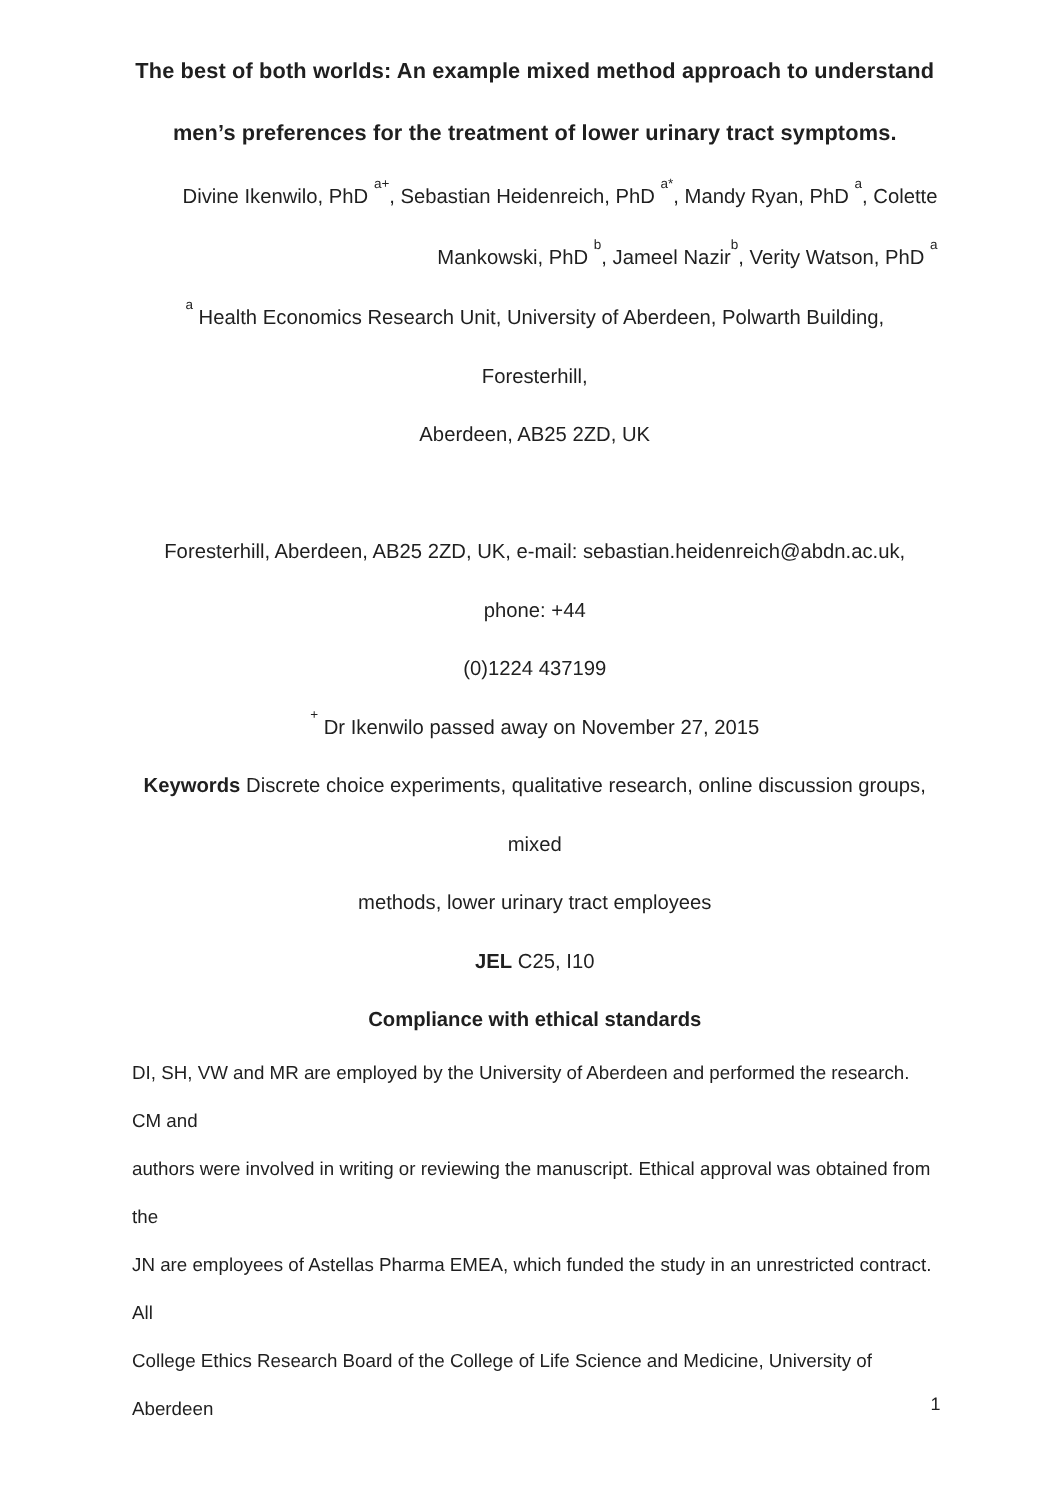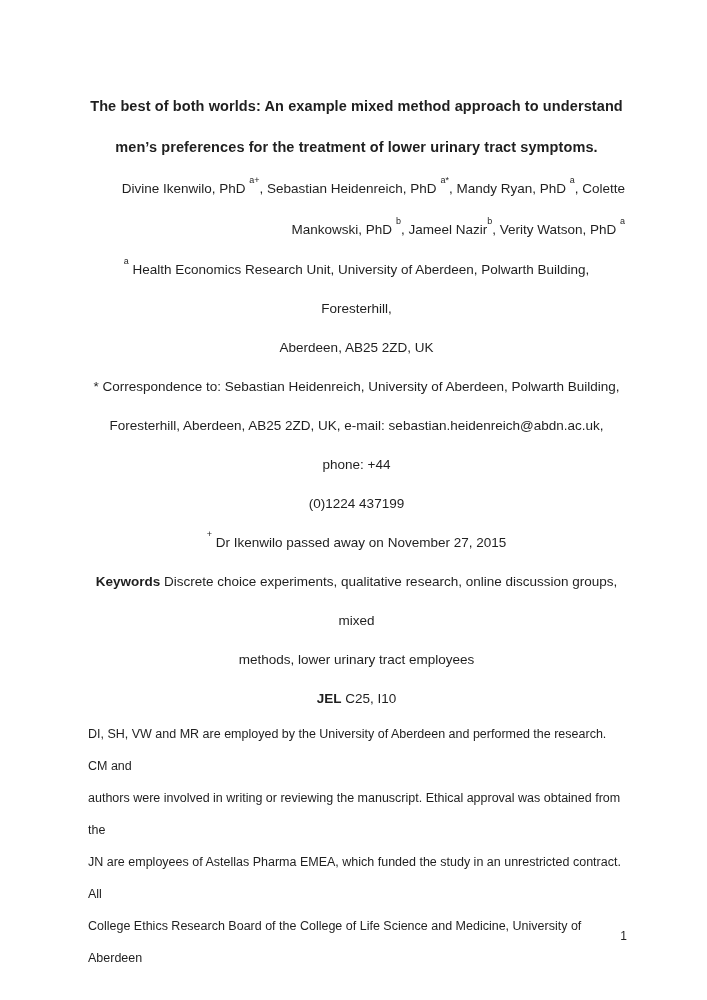--- a/index.html
+++ b/index.html
@@ -12,21 +12,21 @@
     height: 1000px;
     font-family: "Liberation Sans", sans-serif;
     color: #1f1f1f;
     position: relative;
     overflow: hidden;
   }
   .page {
     box-sizing: border-box;
     width: 707px;
     height: 1000px;
-    padding: 86px 82px 0 88px;
+    padding: 28px 82px 0 88px;
     background: #ffffff;
     position: relative;
   }
   .title {
     font-size: 14.5px;
     font-weight: bold;
     text-align: center;
     line-height: 41px;
     letter-spacing: 0.1px;
   }
@@ -76,28 +76,29 @@
   <div class="title">
     <div>The best of both worlds: An example mixed method approach to understand</div>
     <div>men’s preferences for the treatment of lower urinary tract symptoms.</div>
   </div>
 
   <p class="authors"><span>Divine Ikenwilo, PhD </span><sup class="marker">a+</sup><span>, Sebastian Heidenreich, PhD </span><sup class="marker">a*</sup><span>, Mandy Ryan, PhD </span><sup class="marker">a</sup><span>, Colette</span><br><span>Mankowski, PhD </span><sup class="marker">b</sup><span>, Jameel Nazir</span><sup class="marker">b</sup><span>, Verity Watson, PhD </span><sup class="marker">a</sup></p>
 
   <p class="body-par"><sup class="marker">a</sup><span> Health Economics Research Unit, University of Aberdeen, Polwarth Building, Foresterhill,</span><br><span>Aberdeen, AB25 2ZD, UK</span></p>
 
 
-  <p class="body-par"><span>* Correspondence to: Sebastian Heidenreich, University of Aberdeen, Polwarth Building,</span><br><span>Foresterhill, Aberdeen, AB25 2ZD, UK, e-mail: sebastian.heidenreich@abdn.ac.uk, phone: +44</span><br><span>(0)1224 437199</span></p>
+  <p class="body-par"><br><span>Foresterhill, Aberdeen, AB25 2ZD, UK, e-mail: sebastian.heidenreich@abdn.ac.uk, phone: +44</span><br><span>(0)1224 437199</span></p>
 
   <p class="body-par"><sup class="marker">+</sup><span> Dr Ikenwilo passed away on November 27, 2015</span></p>
 
   <p class="body-par"><strong class="inline-label">Keywords</strong><span> Discrete choice experiments, qualitative research, online discussion groups, mixed</span><br><span>methods, lower urinary tract employees</span></p>
 
   <p class="body-par"><strong class="inline-label">JEL</strong><span> C25, I10</span></p>
 
+  <p class="body-par heading">Compliance with ethical standards</p>
 
   <div class="compliance-par">
     <div>DI, SH, VW and MR are employed by the University of Aberdeen and performed the research. CM and</div>
     <div>authors were involved in writing or reviewing the manuscript. Ethical approval was obtained from the</div>
     <div>JN are employees of Astellas Pharma EMEA, which funded the study in an unrestricted contract. All</div>
     <div>College Ethics Research Board of the College of Life Science and Medicine, University of Aberdeen</div>
 
   </div>
 
   <div class="page-number">1</div>

